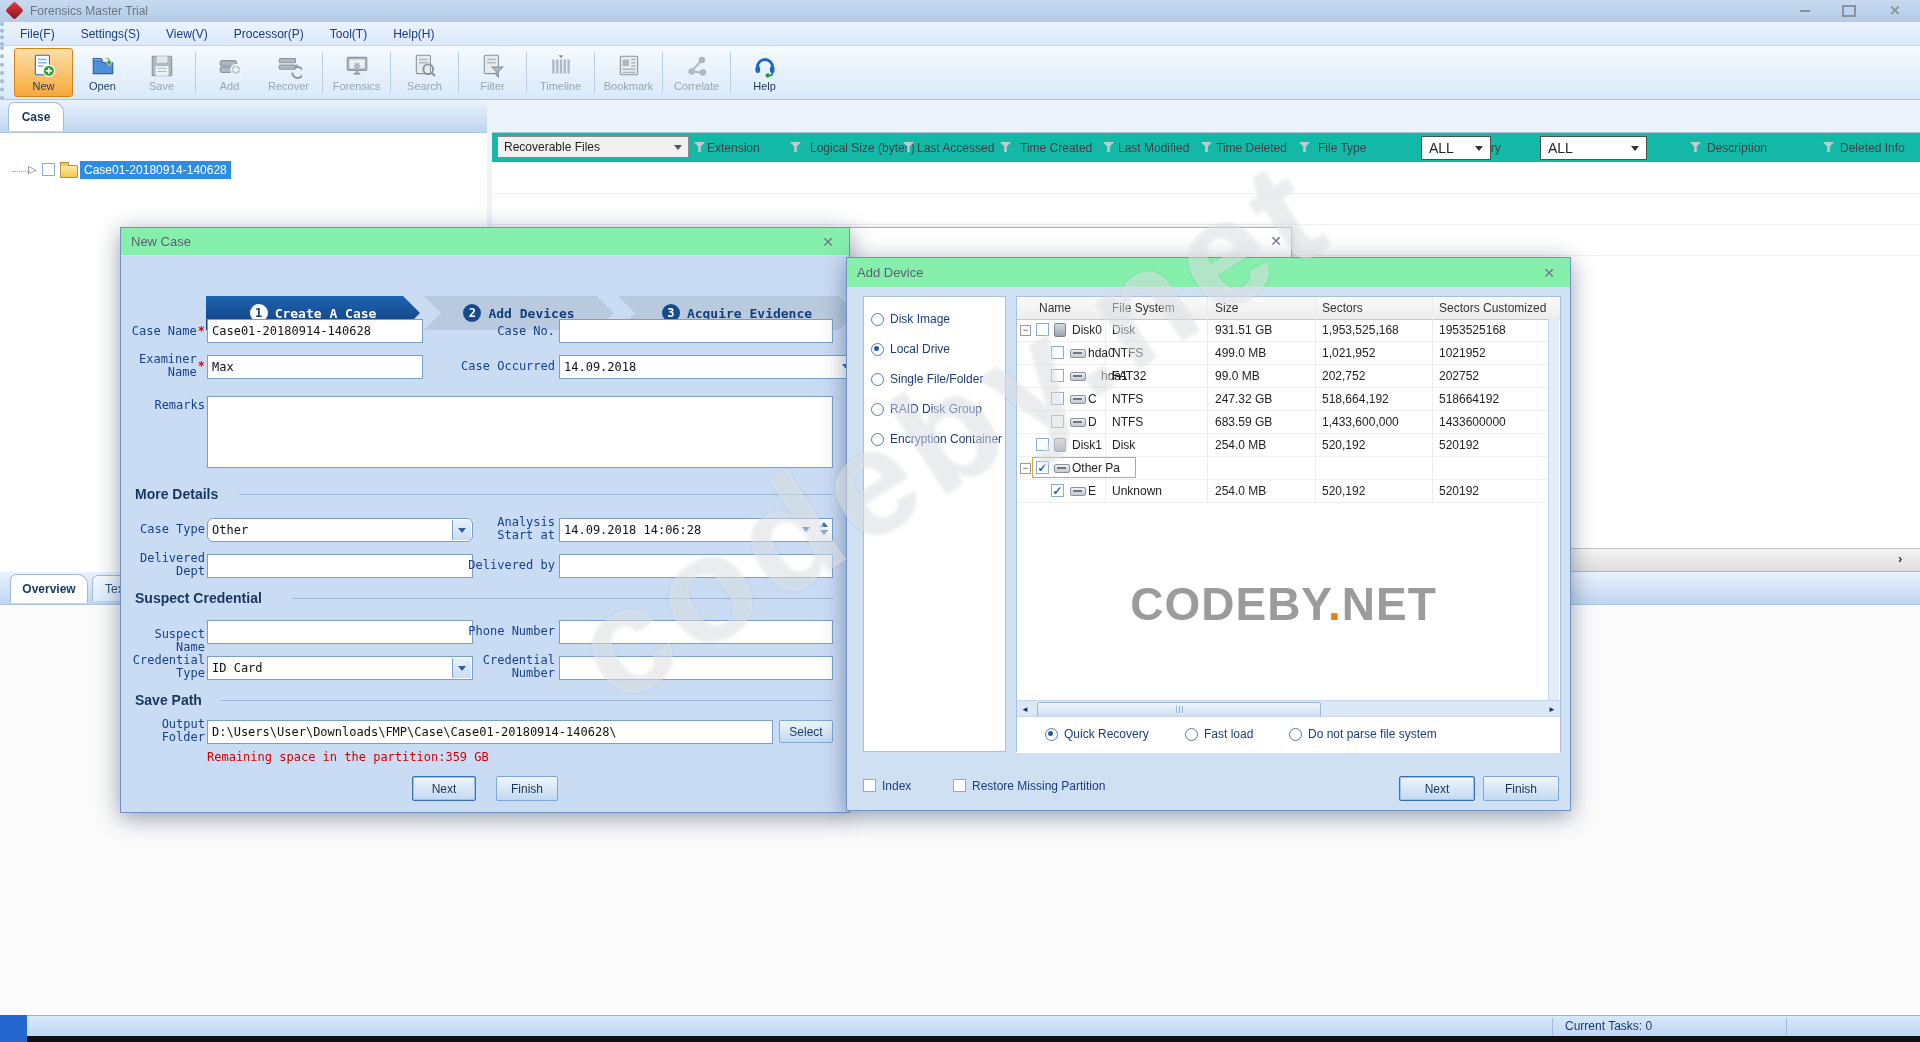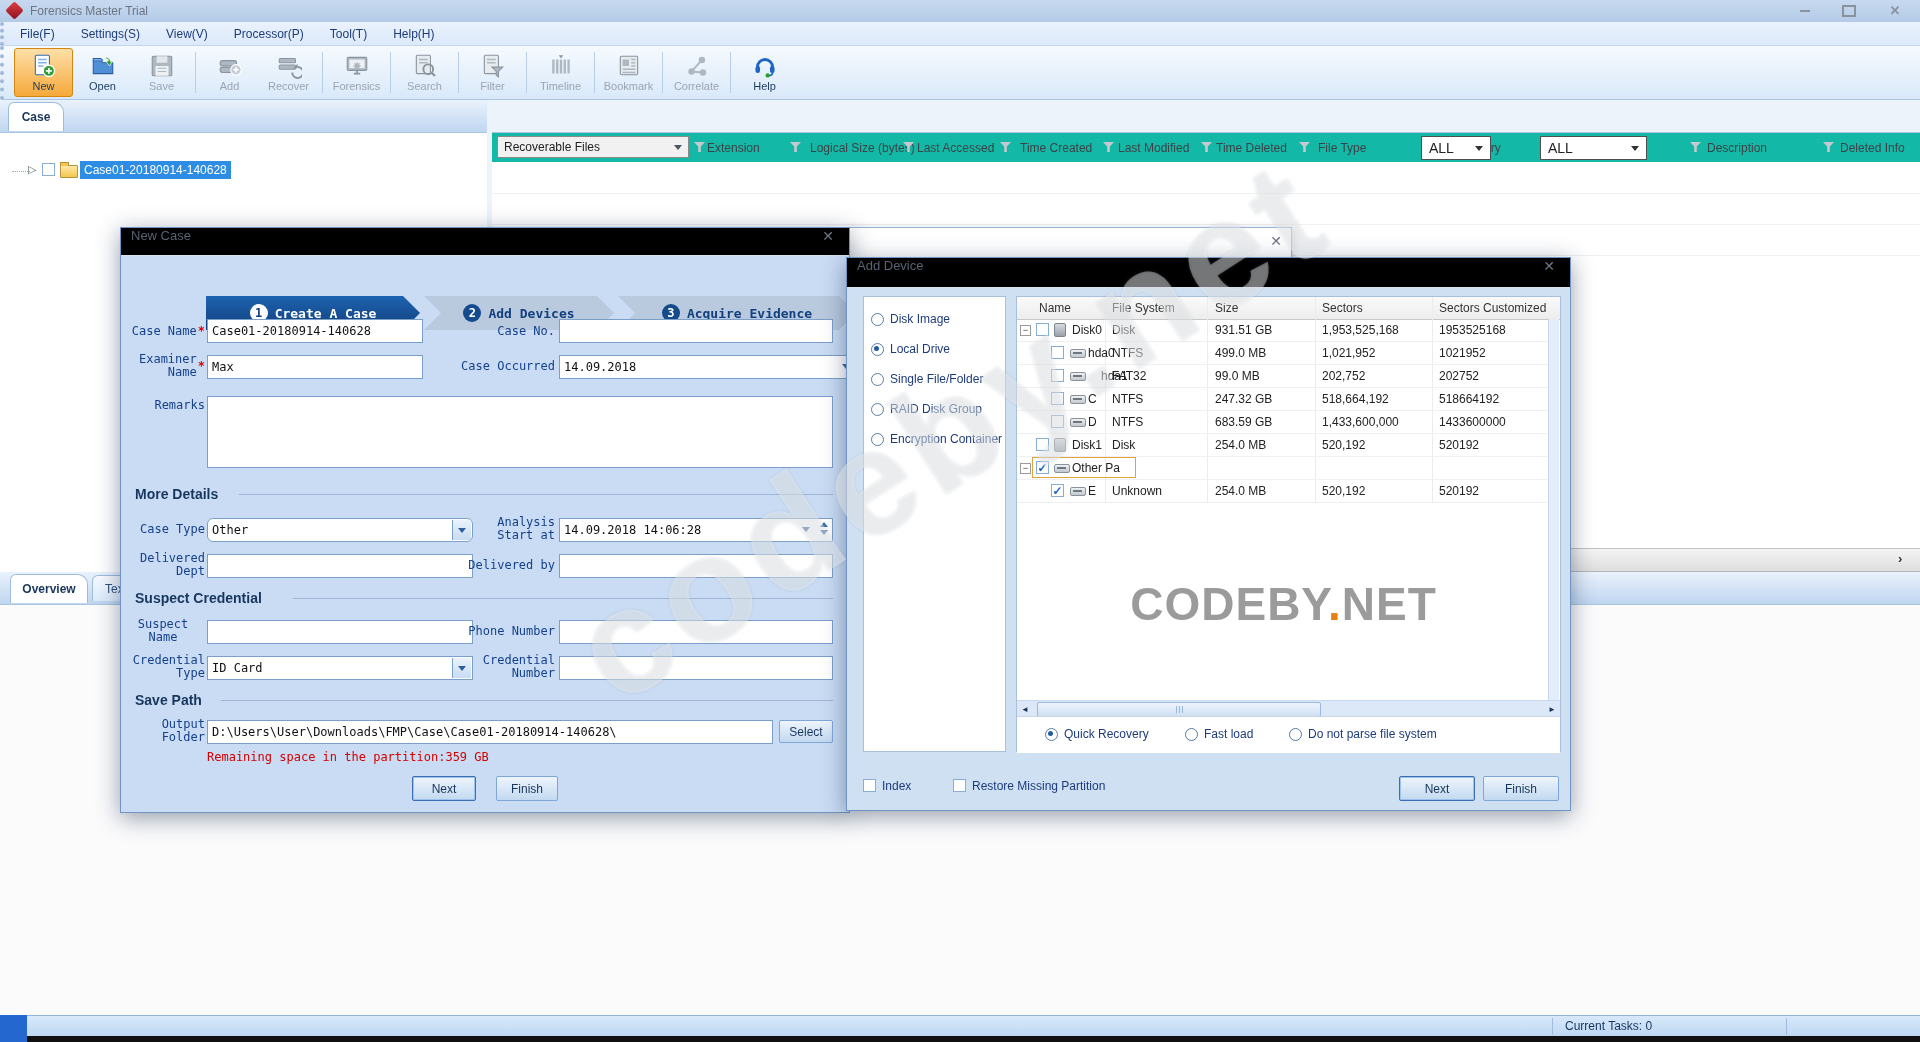--- a/index.html
+++ b/index.html
@@ -71,22 +71,22 @@
   
   .statusbar{left:0;top:1015px;width:1920px;height:21px;background:linear-gradient(#d8e8fa,#bdd7f2);
              border-top:1px solid #93b4d9;}
   .sb-sep{position:absolute;top:2px;width:1px;height:17px;background:#9fbcde;}
   .sb-text{position:absolute;left:1565px;top:3px;color:#17365d;}
   .blk-strip{left:0;top:1036px;width:1920px;height:6px;background:#101010;}
   .blue-corner{left:0;top:1015px;width:27px;height:27px;background:#2468cf;z-index:3;}
 
   
   .dlg{box-shadow:0 5px 22px rgba(20,40,70,.45);border:1px solid #6f94c4;background:#cadcf4;}
-  .dlg-tb{position:absolute;left:0;top:0;right:0;height:28px;background:#000000;border-bottom:1px solid #d8e2ee;
-          display:flex;align-items:flex-start;padding:0 10px;box-sizing:border-box;}
+  .dlg-tb{position:absolute;left:0;top:0;right:0;height:28px;background:#86efac;border-bottom:1px solid #d8e2ee;
+          display:flex;align-items:center;padding:0 10px;box-sizing:border-box;}
   .dlg-title{color:#5a6372;font-size:13px;}
   .dlg-x{margin-left:auto;color:#6d7584;font-size:14px;width:22px;text-align:center;}
   .fldlab{position:absolute;display:flex;align-items:center;justify-content:flex-end;text-align:right;
           color:#15418c;font-family:"DejaVu Sans Mono",monospace;font-size:12px;line-height:13px;min-height:26px;}
   .fldlab.req::after{content:"*";color:#e00000;font-weight:bold;margin-left:1px;}
   .fld,.txtarea{position:absolute;background:#fff;border:1px solid #7ba0c8;box-sizing:border-box;
        font-family:"DejaVu Sans Mono",monospace;font-size:12px;color:#111;padding:4px 4px 0 4px;height:24px;white-space:nowrap;overflow:hidden;}
   .txtarea{height:72px;}
   .combo-btn{position:absolute;right:1px;top:1px;width:18px;height:20px;background:linear-gradient(#eaf2fc,#c8dcf2);
              border-left:1px solid #7ba0c8;display:flex;align-items:center;justify-content:center;}
@@ -486,21 +486,21 @@
           <span>Delivered Dept</span>
         </div>
       <div class="fld" style="left:86px;top:298px;width:266px;"></div>
       <div class="fldlab" style="left:340px;top:296px;width:94px;">
           <span>Delivered by</span>
         </div>
       <div class="fld" style="left:438px;top:298px;width:274px;"></div>
 
       <div class="sec-head" style="left:14px;top:334px;">Suspect Credential</div>
       <div class="sec-line" style="left:172px;top:342px;width:540px;"></div>
-      <div class="fldlab" style="left:0;top:362px;width:84px;text-align:center;">
+      <div class="fldlab" style="left:0;top:372px;width:84px;">
           <span>Suspect Name</span>
         </div>
       <div class="fld" style="left:86px;top:364px;width:266px;"></div>
       <div class="fldlab" style="left:340px;top:362px;width:94px;">
           <span>Phone Number</span>
         </div>
       <div class="fld" style="left:438px;top:364px;width:274px;"></div>
       <div class="fldlab" style="left:0;top:398px;width:84px;">
           <span>Credential Type</span>
         </div>

